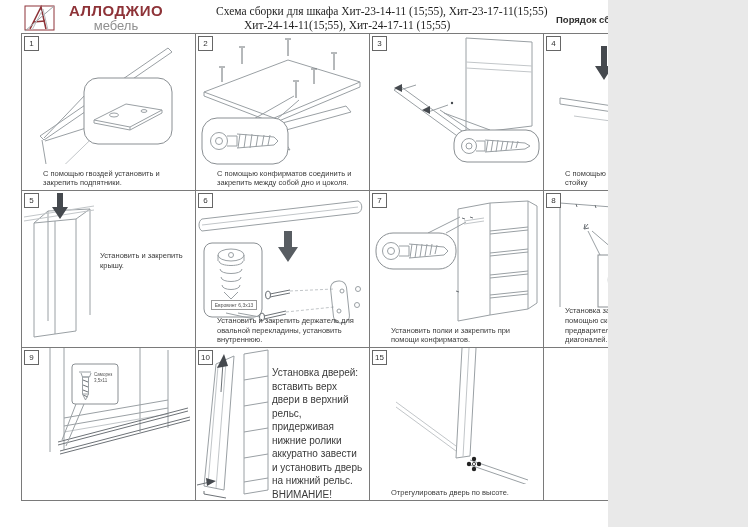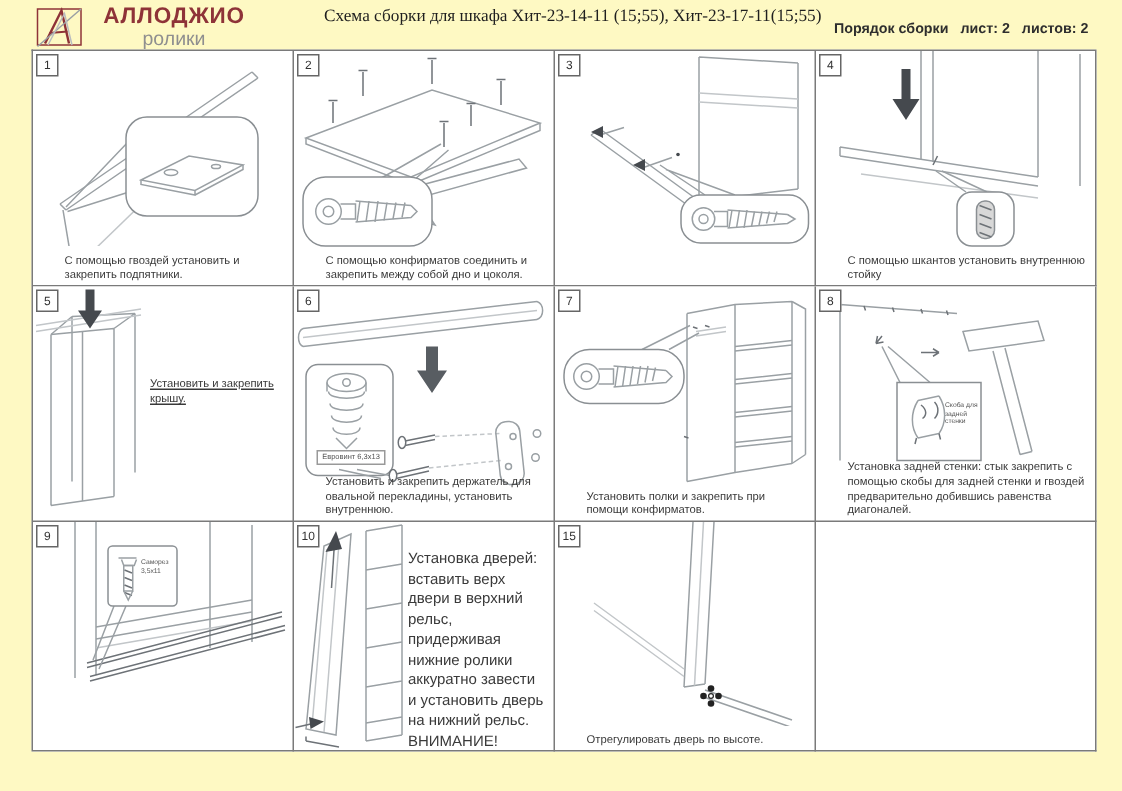--- a/index.html
+++ b/index.html
@@ -1,16 +1,16 @@
 <!DOCTYPE html>
 <html><head>
 <meta charset="utf-8">
 <style>
   html,body{margin:0;padding:0;background:#e9e9e9;}
-  #page{position:relative;width:748px;height:527px;background:#fef9c3;overflow:hidden;
+  #page{position:relative;width:608px;height:527px;background:#ffffff;overflow:hidden;
         font-family:"Liberation Sans",sans-serif;color:#3d3d3d;}
 
   
   #header{position:absolute;left:0;top:0;width:748px;height:33px;}
   #logo{position:absolute;left:23px;top:4px;width:34px;height:28px;}
   #brand{position:absolute;left:62px;top:3px;width:108px;text-align:center;}
   #brand .brand-name{font-size:15px;font-weight:bold;letter-spacing:.5px;color:#8e3338;line-height:1.05;}
   #brand .brand-sub{font-size:13px;color:#8f8f8f;line-height:1.05;}
   #title{position:absolute;left:172px;top:4px;width:370px;
          font-family:"Liberation Serif",serif;font-size:11.5px;color:#1f1f1f;line-height:1.22;margin-left:44px;}
@@ -32,44 +32,45 @@
   .part-box{position:absolute;border:1px solid #999;background:#fff;z-index:2;
             font-size:5px;color:#555;text-align:center;line-height:1.2;padding:1px;}
   .part-txt{position:absolute;z-index:2;font-size:4.5px;color:#555;line-height:1.25;}
   svg{position:absolute;left:0;top:0;}
   .ln{stroke:#9aa0a4;fill:none;stroke-width:1;}
   .lt{stroke:#c2c6c9;fill:none;stroke-width:1;}
   .dk{stroke:#6d7277;fill:none;stroke-width:1;}
   .fill-dark{fill:#45494e;stroke:none;}
   .co{stroke:#8a8f93;fill:#ffffff;stroke-width:1;}
   
-  .cap-mid{position:absolute;left:78px;top:60px;width:92px;font-size:7.5px;line-height:1.35;color:#3a3a3a;text-decoration:underline;}
+  .cap-mid{position:absolute;left:78px;top:60px;width:92px;font-size:7.5px;line-height:1.35;color:#3a3a3a;}
   
   .door-text{position:absolute;left:76px;top:18px;width:92px;font-size:10px;line-height:1.35;color:#3a3a3a;}
   .door-text .blk2{margin-top:0;}
 </style>
 </head>
 <body>
 
 <div id="page">
 
   <div id="header">
     <svg id="logo" viewBox="0 0 34 28">
       <rect x="2" y="2" width="29" height="24" fill="none" stroke="#8e3338" stroke-width="1"></rect>
       <path d="M7 25 L18 3 L23 25" fill="none" stroke="#8e3338" stroke-width="1.6"></path>
       <path d="M10 18 L22 17" fill="none" stroke="#8e3338" stroke-width="1.4"></path>
       <path d="M2 27 L31 2" fill="none" stroke="#9aa0a4" stroke-width="1"></path>
       <path d="M9 26 L20 5 L25 26" fill="none" stroke="#b9bcbf" stroke-width="1"></path>
     </svg>
     <div id="brand">
       <div class="brand-name">АЛЛОДЖИО</div>
-      <div class="brand-sub">ролики</div>
+      <div class="brand-sub">мебель</div>
     </div>
     <div id="title">
       <div class="t1">Схема сборки для шкафа Хит-23-14-11 (15;55), Хит-23-17-11(15;55)</div>
+      <div class="t2">Хит-24-14-11(15;55), Хит-24-17-11 (15;55)</div>
     </div>
     <div id="sheetinfo">
       <span>Порядок сборки</span><span>лист: 2</span><span>листов: 2</span>
     </div>
   </div>
 
   <div id="grid">
 
     <div class="cell">
       <div class="num">1</div>

